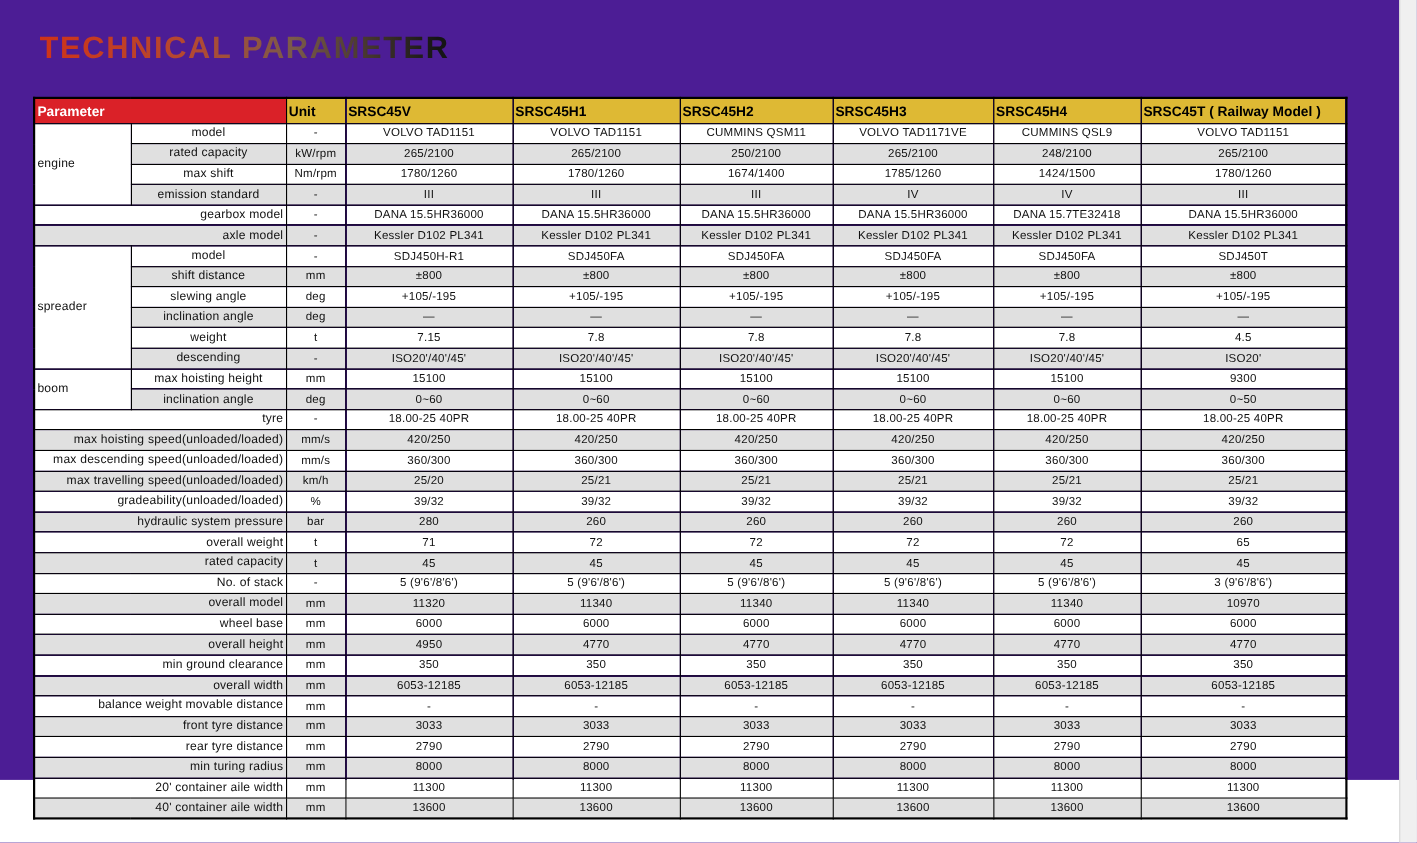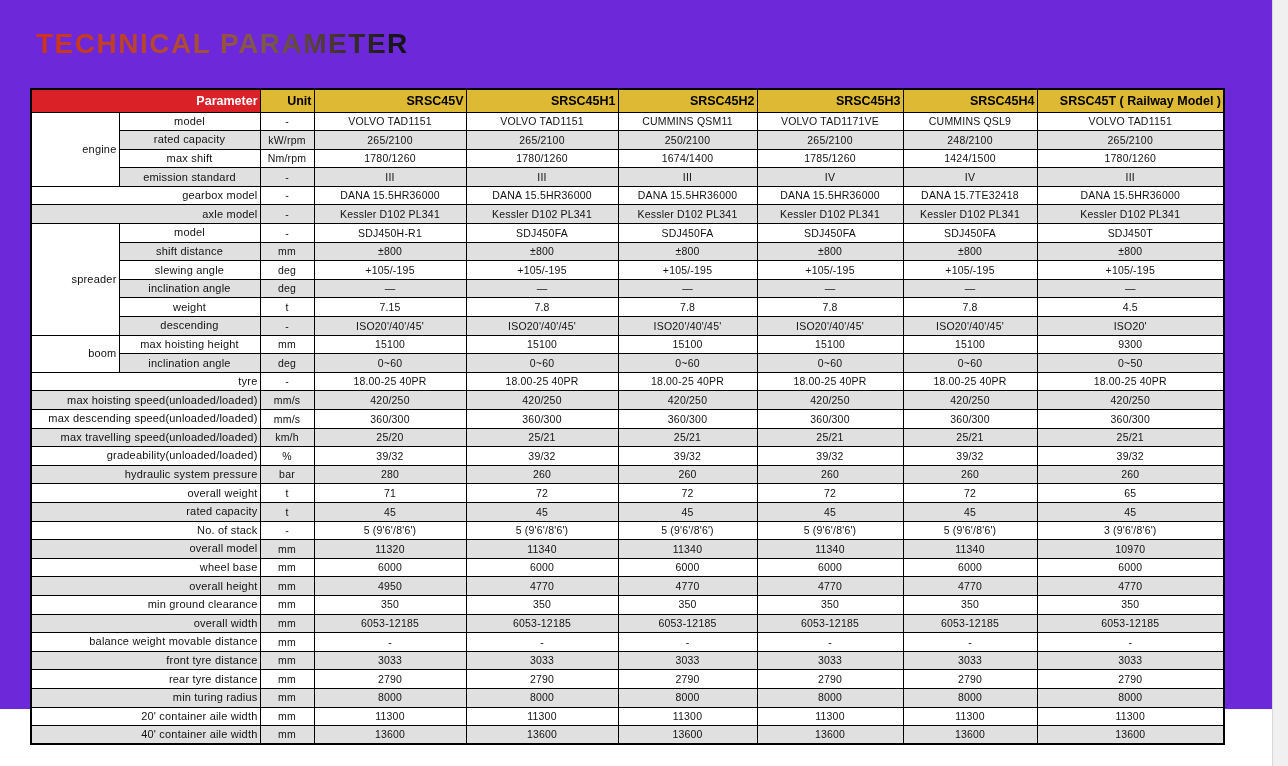--- a/index.html
+++ b/index.html
@@ -1,40 +1,40 @@
 <!DOCTYPE html>
 <html><head>
 <meta charset="utf-8">
 <style>
   html,body{margin:0;padding:0;}
   body{width:1288px;height:766px;background:#ffffff;overflow:hidden;
        font-family:"Liberation Sans",sans-serif;}
-  .page{position:relative;width:1288px;height:709px;background:#6d28d9;}
+  .page{position:relative;width:1288px;height:709px;background:#4c1d95;}
 
   .title{position:absolute;left:36px;top:28px;margin:0;
          font-family:"Liberation Sans",sans-serif;
          font-size:28px;font-weight:900;letter-spacing:1.5px;
          background:linear-gradient(90deg,#d03318 0%,#b24a33 38%,#7a5a4a 62%,#151515 97%);
          -webkit-background-clip:text;background-clip:text;
          color:#8a3a2a;-webkit-text-fill-color:transparent;}
 
   .spec-table{position:absolute;left:30px;top:88px;width:1193px;
               border-collapse:collapse;table-layout:fixed;
               border:2px solid #000;}
   .spec-table th,.spec-table td{border:1px solid #000;padding:0 2px;
               overflow:hidden;white-space:nowrap;line-height:1;}
   .spec-table thead tr{height:23px;}
   .spec-table tbody tr{height:18.6px;}
 
-  th{font-size:12.5px;font-weight:bold;color:#000;background:#deb934;text-align:right;}
+  th{font-size:12.5px;font-weight:bold;color:#000;background:#deb934;text-align:left;}
   .th-param{background:#da2128;color:#ffffff;}
 
   td{font-size:10.5px;color:#111;background:#ffffff;text-align:center;letter-spacing:.2px;}
   tr.alt td{background:#e0e0e0;}
-  .group-cell{background:#ffffff !important;text-align:right;padding-left:4px;font-size:11px;}
+  .group-cell{background:#ffffff !important;text-align:left;padding-left:4px;font-size:11px;}
   .label-full{text-align:right;padding-left:4px;font-size:11px;}
   .label-sub{font-size:11px;}
   .unit-cell{font-size:10.5px;}
   .value-cell{font-size:10.5px;}
 
   .scroll-strip{position:absolute;left:1272px;top:0;width:16px;height:766px;
                 background:#f0f0f0;border-left:1px solid #d8d8d8;}
 </style>
 </head>
 <body>

